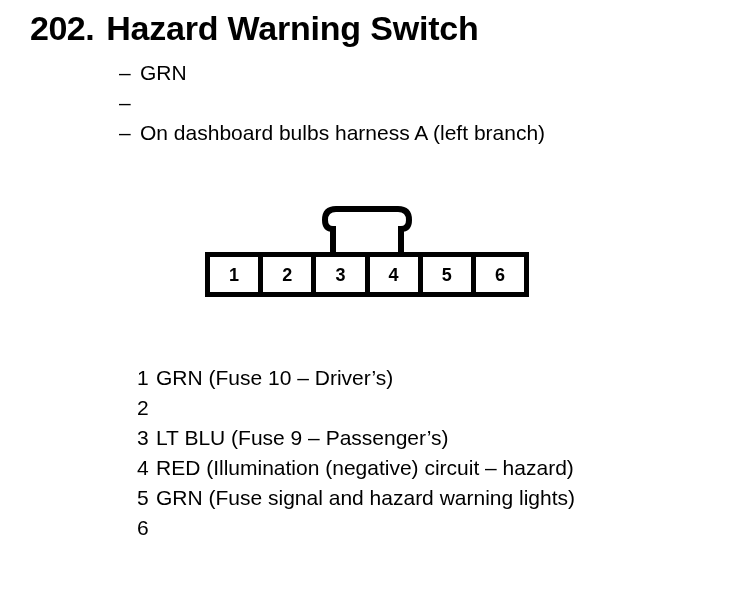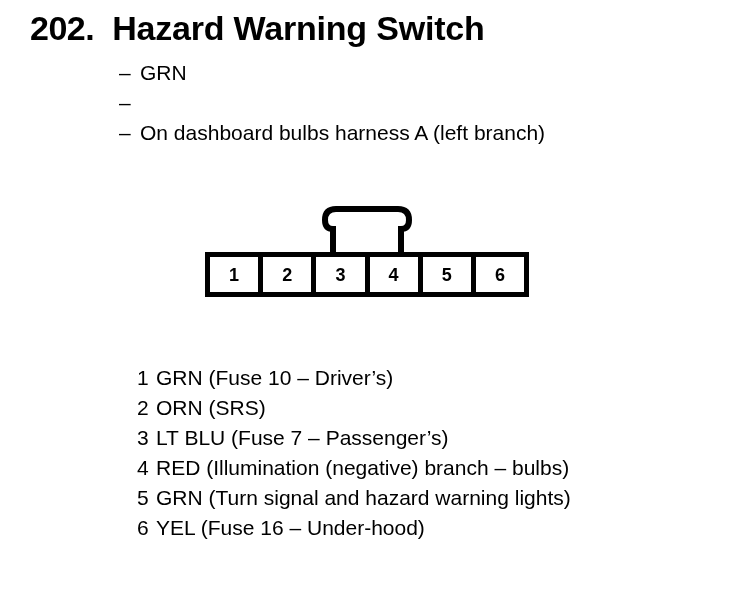--- a/index.html
+++ b/index.html
@@ -35,21 +35,21 @@
   .title-number {
     font-size: 34px;
     font-weight: bold;
     letter-spacing: -0.5px;
     line-height: 40px;
   }
   .title-text {
     font-size: 34px;
     font-weight: bold;
     line-height: 40px;
-    margin-left: 18px;
+    margin-left: 12px;
     letter-spacing: -0.2px;
   }
 
   
   .notes {
     position: absolute;
     left: 119px;
     top: 58px;
   }
   .note-line {
@@ -179,33 +179,31 @@
 
   </div>
 
   <div class="legend">
     <div class="legend-row">
       <span class="legend-num">1</span>
       <span class="legend-desc">GRN (Fuse 10 – Driver’s)</span>
     </div>
     <div class="legend-row">
       <span class="legend-num">2</span>
-      <span class="legend-desc">ORN (SRS)</span>
     </div>
     <div class="legend-row">
       <span class="legend-num">3</span>
-      <span class="legend-desc">LT BLU (Fuse 7 – Passenger’s)</span>
+      <span class="legend-desc">LT BLU (Fuse 9 – Passenger’s)</span>
     </div>
     <div class="legend-row">
       <span class="legend-num">4</span>
-      <span class="legend-desc">RED (Illumination (negative) branch – bulbs)</span>
+      <span class="legend-desc">RED (Illumination (negative) circuit – hazard)</span>
     </div>
     <div class="legend-row">
       <span class="legend-num">5</span>
-      <span class="legend-desc">GRN (Turn signal and hazard warning lights)</span>
+      <span class="legend-desc">GRN (Fuse signal and hazard warning lights)</span>
     </div>
     <div class="legend-row">
       <span class="legend-num">6</span>
-      <span class="legend-desc">YEL (Fuse 16 – Under-hood)</span>
     </div>
   </div>
 
 </div>
 
 </body></html>

